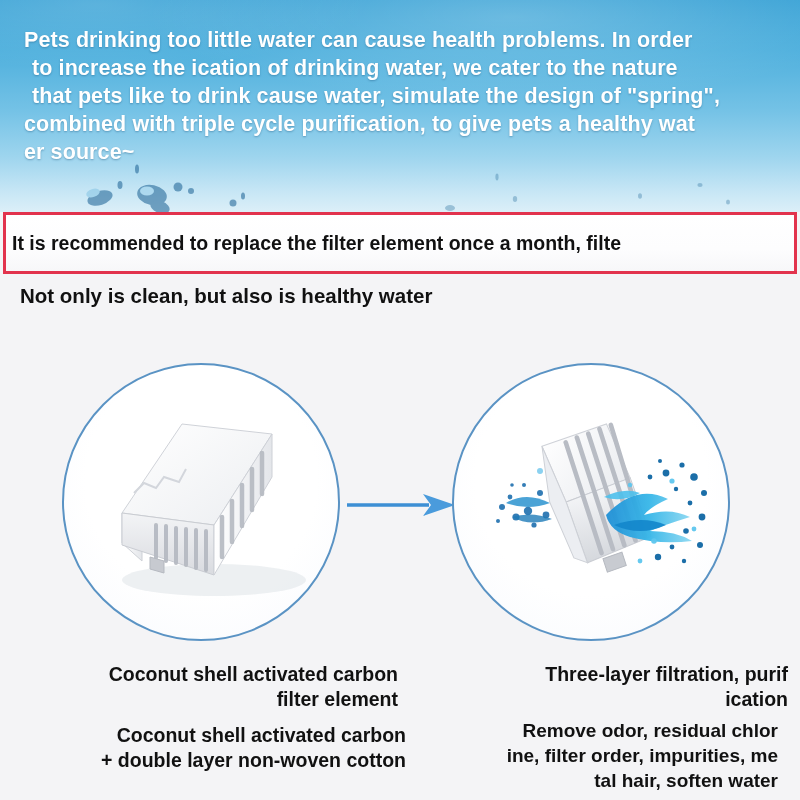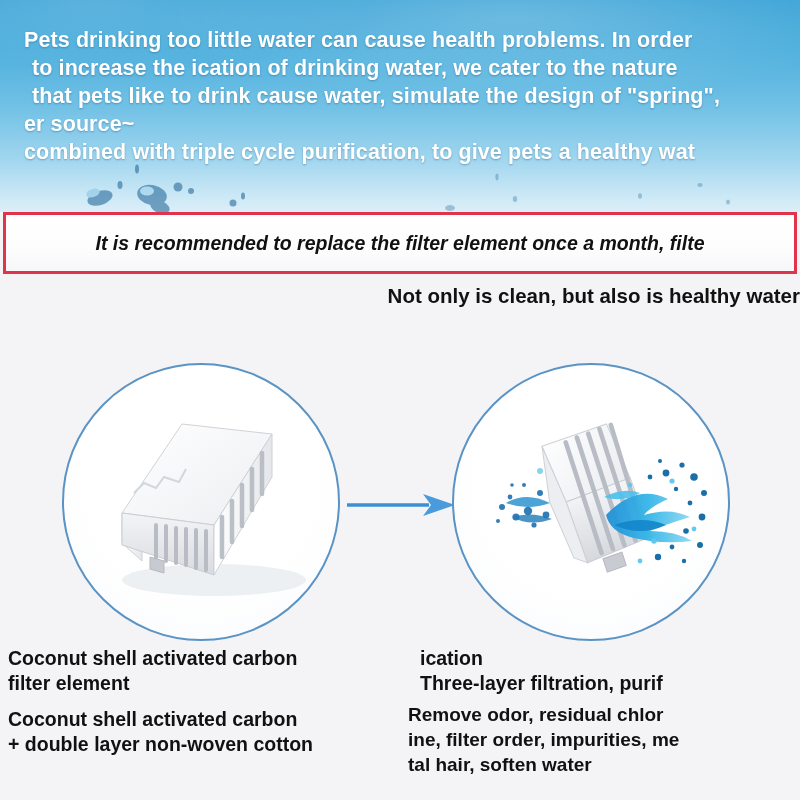--- a/index.html
+++ b/index.html
@@ -39,34 +39,33 @@
 
   
   .red-box{
     position:absolute; left:3px; top:212px; width:794px; height:62px;
     border:3px solid #e2334d;
     background:linear-gradient(180deg,#ffffff 0%,#fdfdfe 60%,#f7f7f9 100%);
     display:flex; align-items:center; justify-content:center;
   }
   .red-box-text{
     width:100%;
-    text-align:center;
+    text-align:left;
     color:#111111;
     font-size:19.5px;
     font-weight:bold;
     line-height:24px;
     padding:0 6px;
-    font-style:italic;
   }
   .red-box-text .ln2{ display:block; }
 
   
   .subheading{
     position:absolute; left:0; top:283px; width:800px;
-    text-align:right;
+    text-align:left;
     color:#111111;
     font-size:20.5px;
     font-weight:bold;
     line-height:26px;
     padding-left:20px;
   }
 
   
   .circle{
     position:absolute;
@@ -81,21 +80,22 @@
 
   .arrow{
     position:absolute; left:345px; top:492px; width:112px; height:26px;
   }
 
   
   .caption{
     position:absolute;
     color:#111111;
     font-weight:bold;
-    text-align:left;
+    text-align:right;
+    margin-top:16px;
   }
   .cap-left{
     left:8px; top:646px; width:390px;
     font-size:19.5px; line-height:25px;
   }
   .cap-left-2{
     left:8px; top:707px; width:398px;
     font-size:19.5px; line-height:25px;
   }
   .cap-right{
@@ -136,22 +136,22 @@
         <ellipse cx="640" cy="46" rx="2" ry="2.8"></ellipse>
         <ellipse cx="700" cy="35" rx="2.6" ry="2"></ellipse>
         <ellipse cx="728" cy="52" rx="2" ry="2.6"></ellipse>
       </g>
     </svg>
 
     <div class="banner-text">
       <p class="bl-1">Pets drinking too little water can cause health problems. In order</p>
       <p class="bl-2">to increase the ication of drinking water, we cater to the nature</p>
       <p class="bl-2">that pets like to drink cause water, simulate the design of "spring",</p>
+      <p class="bl-1">combined with triple cycle purification, to give pets a healthy wat</p>
       <p class="bl-1">er source~</p>
-      <p class="bl-1">combined with triple cycle purification, to give pets a healthy wat</p>
     </div>
   </div>
 
   <div class="red-box">
     <div class="red-box-text">
       <span>It is recommended to replace the filter element once a month, filte</span>
     </div>
   </div>
 
   <div class="subheading">Not only is clean, but also is healthy water</div>
@@ -294,22 +294,22 @@
   <div class="caption cap-left">
     <div>Coconut shell activated carbon</div>
     <div>filter element</div>
   </div>
   <div class="caption cap-left-2">
     <div>Coconut shell activated carbon</div>
     <div>+ double layer non-woven cotton</div>
   </div>
 
   <div class="caption cap-right">
+    <div>Three-layer filtration, purif</div>
     <div>ication</div>
-    <div>Three-layer filtration, purif</div>
   </div>
   <div class="caption cap-right-2">
     <div>Remove odor, residual chlor</div>
     <div>ine, filter order, impurities, me</div>
     <div>tal hair, soften water</div>
   </div>
 
 </div>
 
 </body></html>

